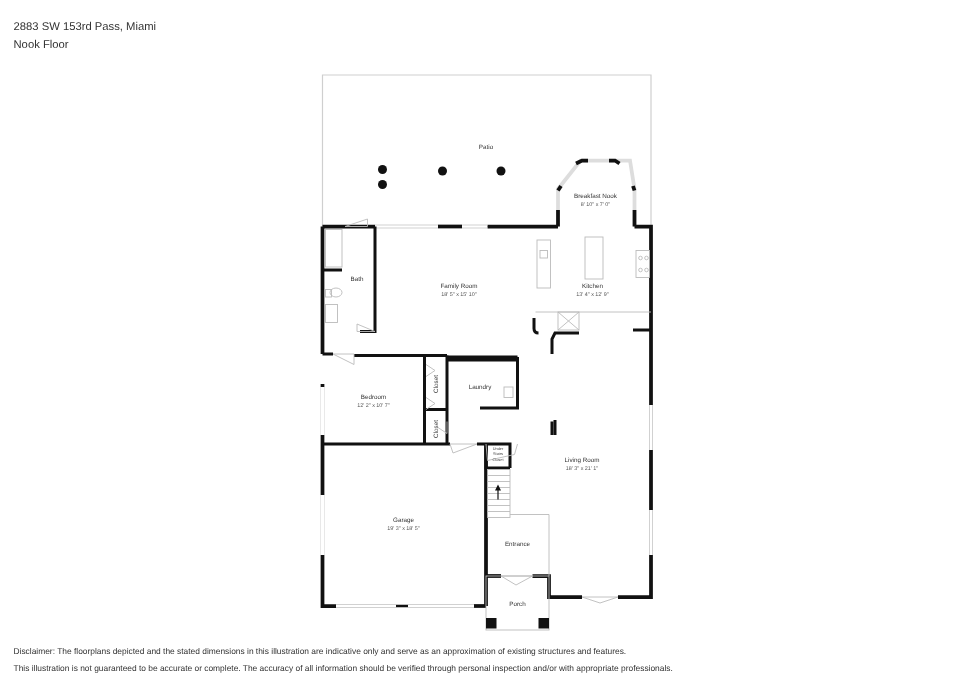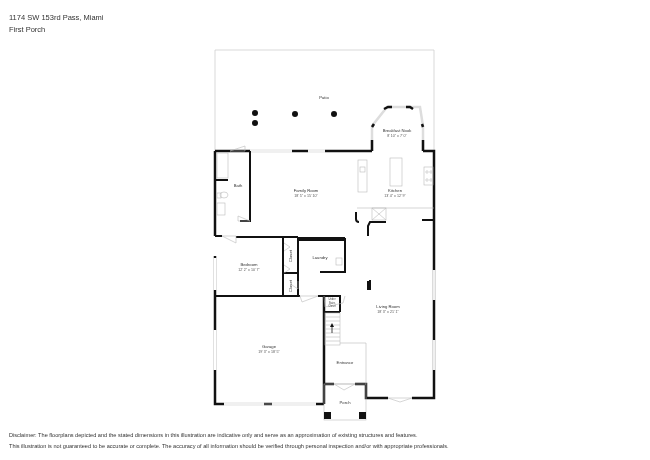--- a/index.html
+++ b/index.html
@@ -11,22 +11,22 @@
   #disc1 { top: 432px; }
   #disc2 { top: 443px; }
   svg { position: absolute; left: 0; top: 0; }
   .rl { font-family: "Liberation Sans", sans-serif; font-size: 4.2px; fill: #333; text-anchor: middle; }
   .rd { font-family: "Liberation Sans", sans-serif; font-size: 3.6px; fill: #555; text-anchor: middle; }
   .tiny { font-family: "Liberation Sans", sans-serif; font-size: 2.6px; fill: #444; text-anchor: middle; }
 </style>
 </head>
 <body>
 
-<div id="title" class="hdr">1174 SW 153rd Pass, Miami</div>
-<div id="subtitle" class="hdr">First Porch</div>
+<div id="title" class="hdr">2883 SW 153rd Pass, Miami</div>
+<div id="subtitle" class="hdr">Nook Floor</div>
 
 <svg width="650" height="460" viewBox="0 0 650 460">
 
   <g fill="none" stroke="#cfcfcf" stroke-width="0.8">
     <polyline points="215,151 215,50 434,50 434,151"></polyline>
   </g>
 
   <g fill="#111">
     <circle cx="255" cy="113" r="3"></circle>
     <circle cx="255" cy="123" r="3"></circle>

